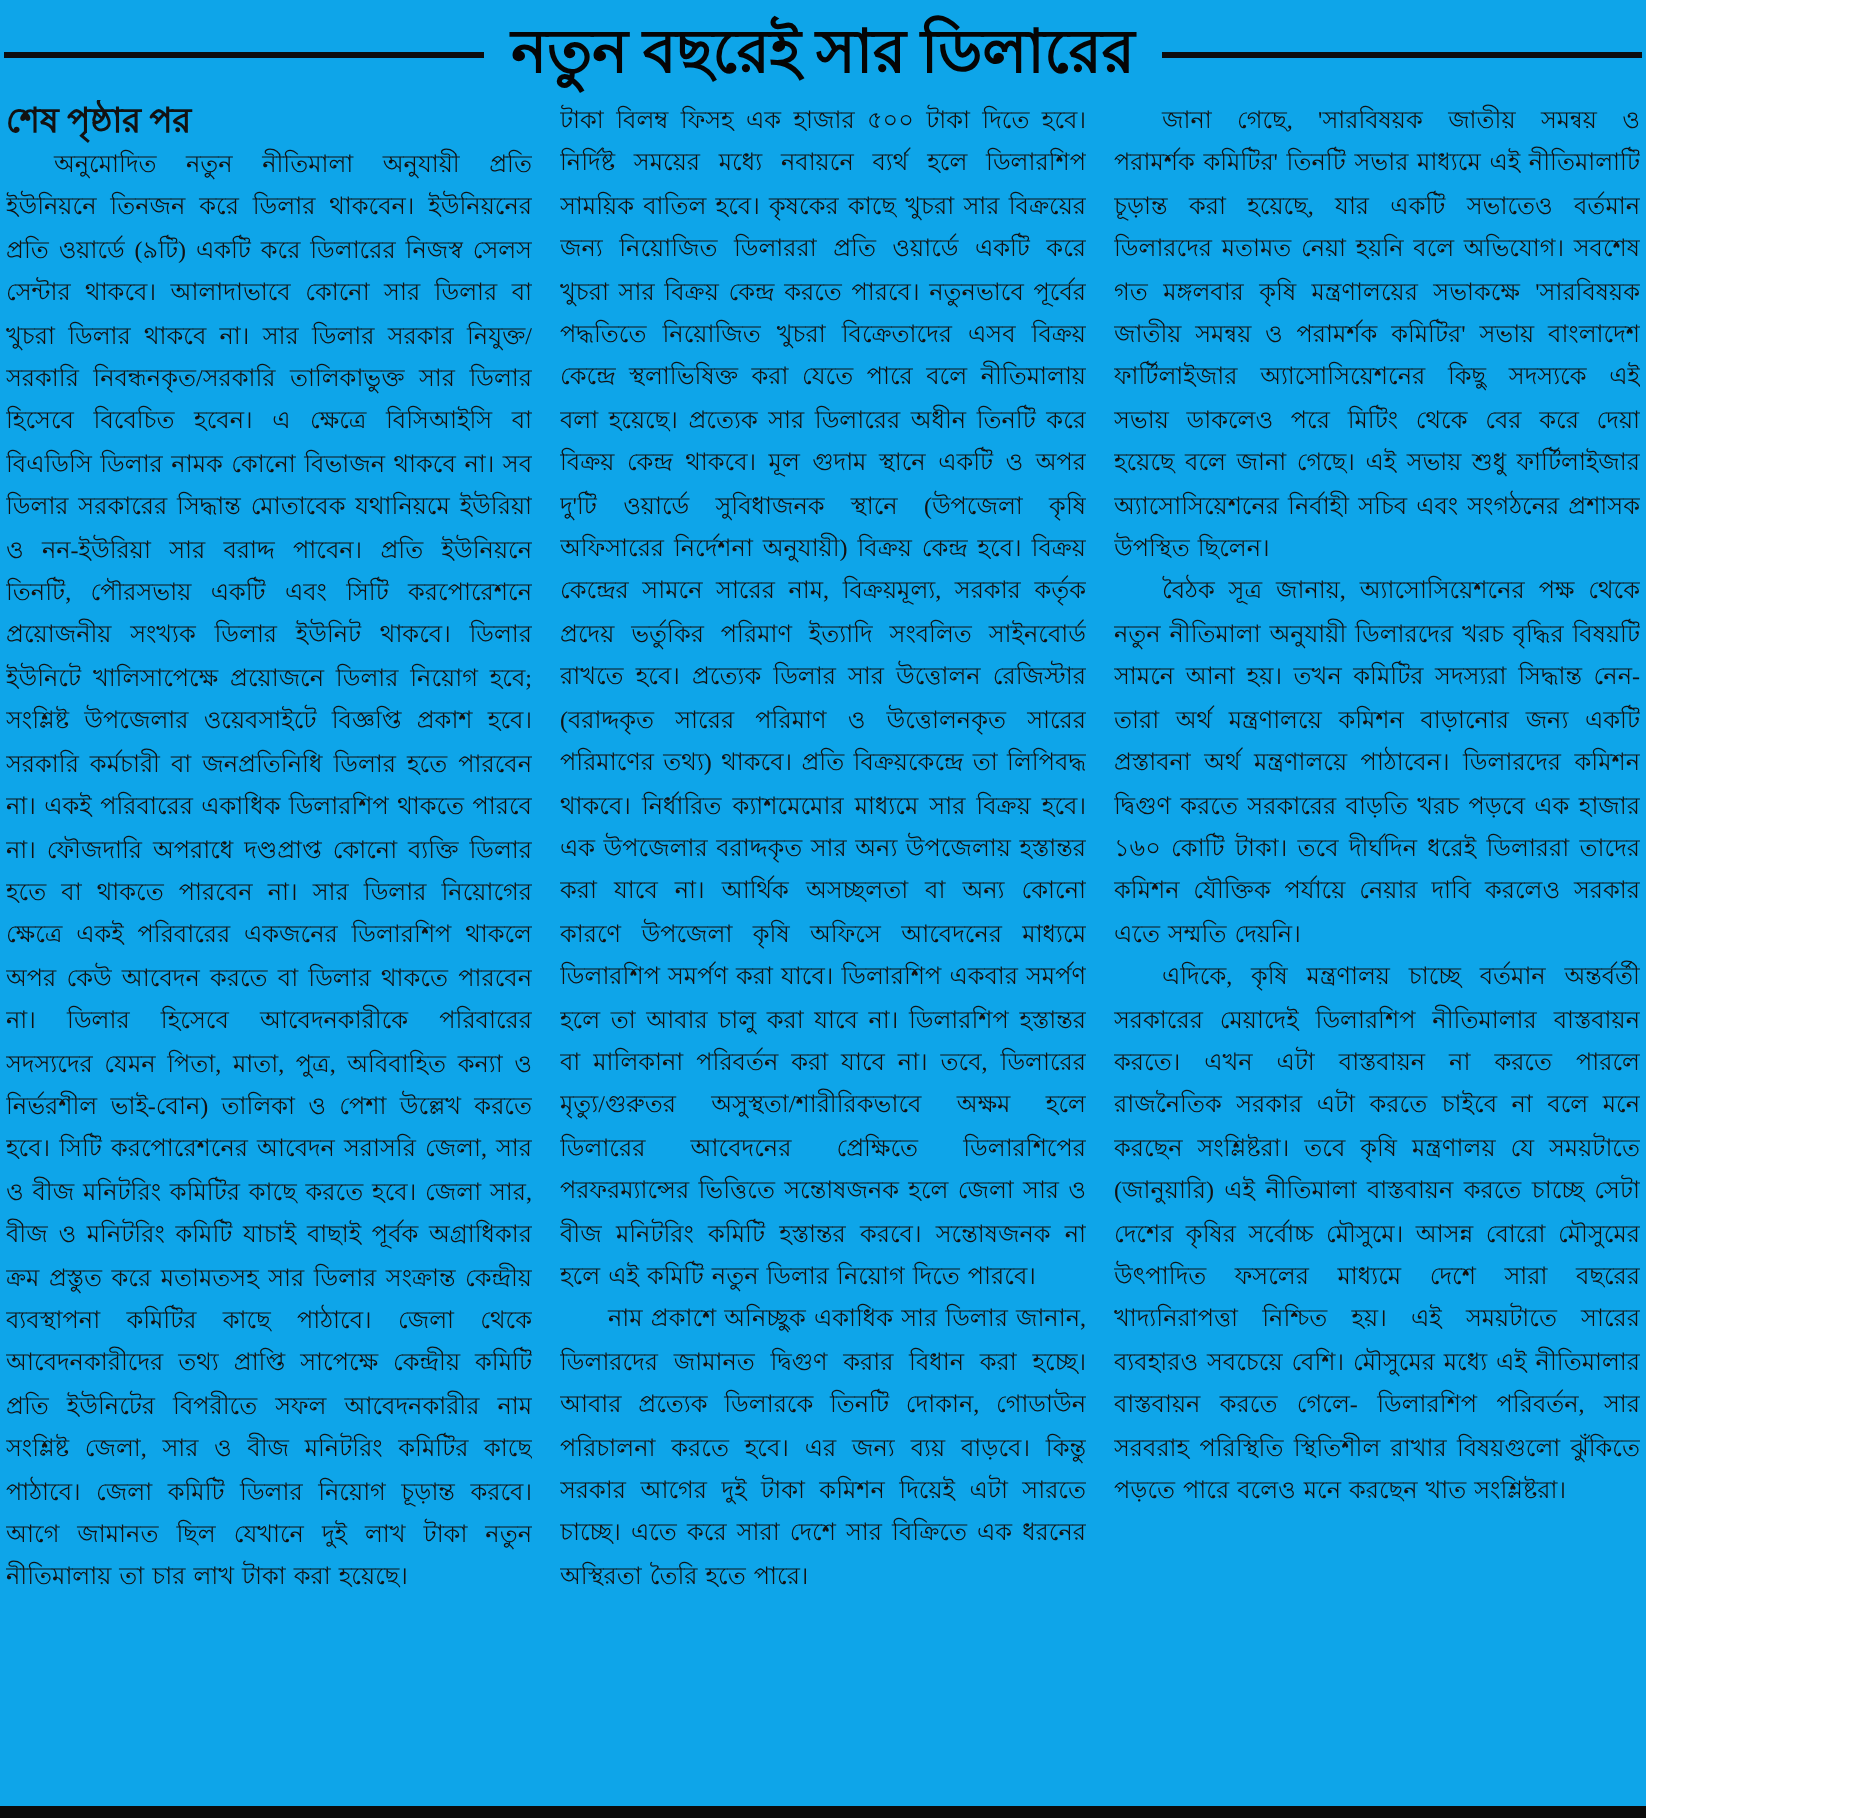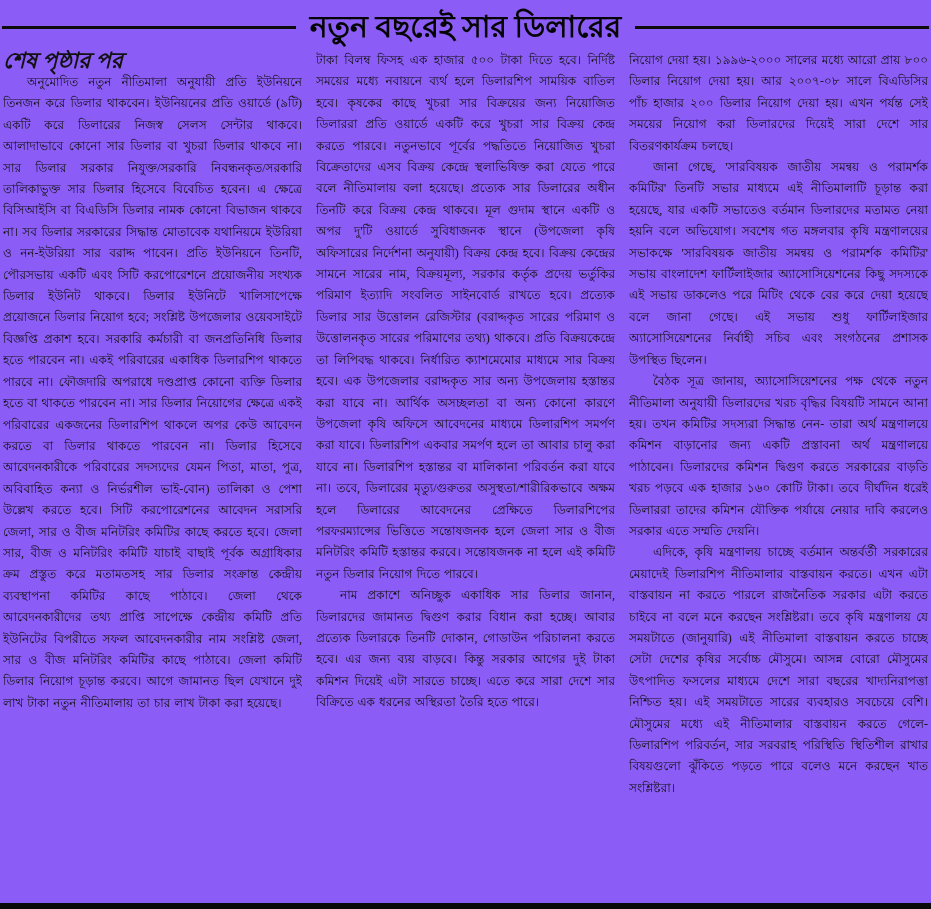--- a/index.html
+++ b/index.html
@@ -2,23 +2,23 @@
 <html lang="bn"><head>
 <meta charset="utf-8">
 <style>
   html, body {
     margin: 0;
     padding: 0;
     background: #ffffff;
   }
   #page {
     position: relative;
-    width: 931px;
+    width: 823px;
     height: 909px;
-    background: #8b5cf6;
+    background: #0ea5e9;
     color: #121212;
     font-family: "Liberation Serif", serif;
     overflow: hidden;
     box-sizing: border-box;
   }
   
   .header {
     display: flex;
     align-items: center;
     gap: 14px;
@@ -49,22 +49,21 @@
     overflow: hidden;
   }
   .col {
     flex: 1 1 0;
     min-width: 0;
     overflow: hidden;
     text-align: justify;
   }
   .lead-label {
     font-weight: bold;
-    font-style: italic;
-    font-size: 22px;
+    font-size: 17px;
     line-height: 22px;
     margin: 0;
   }
   .para {
     margin: 0;
     font-size: 12px;
     line-height: 21.4px;
     word-spacing: 1px;
     font-family: Liberation Serif, serif;
   }
@@ -95,21 +94,20 @@
   <div class="columns">
       <div class="col">
         <p class="lead-label">শেষ পৃষ্ঠার পর</p>
         <p class="para indent">অনুমোদিত নতুন নীতিমালা অনুযায়ী প্রতি ইউনিয়নে তিনজন করে ডিলার থাকবেন। ইউনিয়নের প্রতি ওয়ার্ডে (৯টি) একটি করে ডিলারের নিজস্ব সেলস সেন্টার থাকবে। আলাদাভাবে কোনো সার ডিলার বা খুচরা ডিলার থাকবে না। সার ডিলার সরকার নিযুক্ত/সরকারি নিবন্ধনকৃত/সরকারি তালিকাভুক্ত সার ডিলার হিসেবে বিবেচিত হবেন। এ ক্ষেত্রে বিসিআইসি বা বিএডিসি ডিলার নামক কোনো বিভাজন থাকবে না। সব ডিলার সরকারের সিদ্ধান্ত মোতাবেক যথানিয়মে ইউরিয়া ও নন-ইউরিয়া সার বরাদ্দ পাবেন। প্রতি ইউনিয়নে তিনটি, পৌরসভায় একটি এবং সিটি করপোরেশনে প্রয়োজনীয় সংখ্যক ডিলার ইউনিট থাকবে। ডিলার ইউনিটে খালিসাপেক্ষে প্রয়োজনে ডিলার নিয়োগ হবে; সংশ্লিষ্ট উপজেলার ওয়েবসাইটে বিজ্ঞপ্তি প্রকাশ হবে। সরকারি কর্মচারী বা জনপ্রতিনিধি ডিলার হতে পারবেন না। একই পরিবারের একাধিক ডিলারশিপ থাকতে পারবে না। ফৌজদারি অপরাধে দণ্ডপ্রাপ্ত কোনো ব্যক্তি ডিলার হতে বা থাকতে পারবেন না। সার ডিলার নিয়োগের ক্ষেত্রে একই পরিবারের একজনের ডিলারশিপ থাকলে অপর কেউ আবেদন করতে বা ডিলার থাকতে পারবেন না। ডিলার হিসেবে আবেদনকারীকে পরিবারের সদস্যদের যেমন পিতা, মাতা, পুত্র, অবিবাহিত কন্যা ও নির্ভরশীল ভাই-বোন) তালিকা ও পেশা উল্লেখ করতে হবে। সিটি করপোরেশনের আবেদন সরাসরি জেলা, সার ও বীজ মনিটরিং কমিটির কাছে করতে হবে। জেলা সার, বীজ ও মনিটরিং কমিটি যাচাই বাছাই পূর্বক অগ্রাধিকার ক্রম প্রস্তুত করে মতামতসহ সার ডিলার সংক্রান্ত কেন্দ্রীয় ব্যবস্থাপনা কমিটির কাছে পাঠাবে। জেলা থেকে আবেদনকারীদের তথ্য প্রাপ্তি সাপেক্ষে কেন্দ্রীয় কমিটি প্রতি ইউনিটের বিপরীতে সফল আবেদনকারীর নাম সংশ্লিষ্ট জেলা, সার ও বীজ মনিটরিং কমিটির কাছে পাঠাবে। জেলা কমিটি ডিলার নিয়োগ চূড়ান্ত করবে। আগে জামানত ছিল যেখানে দুই লাখ টাকা নতুন নীতিমালায় তা চার লাখ টাকা করা হয়েছে।</p>
       </div>
       <div class="col">
         <p class="para">টাকা বিলম্ব ফিসহ এক হাজার ৫০০ টাকা দিতে হবে। নির্দিষ্ট সময়ের মধ্যে নবায়নে ব্যর্থ হলে ডিলারশিপ সাময়িক বাতিল হবে। কৃষকের কাছে খুচরা সার বিক্রয়ের জন্য নিয়োজিত ডিলাররা প্রতি ওয়ার্ডে একটি করে খুচরা সার বিক্রয় কেন্দ্র করতে পারবে। নতুনভাবে পূর্বের পদ্ধতিতে নিয়োজিত খুচরা বিক্রেতাদের এসব বিক্রয় কেন্দ্রে স্থলাভিষিক্ত করা যেতে পারে বলে নীতিমালায় বলা হয়েছে। প্রত্যেক সার ডিলারের অধীন তিনটি করে বিক্রয় কেন্দ্র থাকবে। মূল গুদাম স্থানে একটি ও অপর দু'টি ওয়ার্ডে সুবিধাজনক স্থানে (উপজেলা কৃষি অফিসারের নির্দেশনা অনুযায়ী) বিক্রয় কেন্দ্র হবে। বিক্রয় কেন্দ্রের সামনে সারের নাম, বিক্রয়মূল্য, সরকার কর্তৃক প্রদেয় ভর্তুকির পরিমাণ ইত্যাদি সংবলিত সাইনবোর্ড রাখতে হবে। প্রত্যেক ডিলার সার উত্তোলন রেজিস্টার (বরাদ্দকৃত সারের পরিমাণ ও উত্তোলনকৃত সারের পরিমাণের তথ্য) থাকবে। প্রতি বিক্রয়কেন্দ্রে তা লিপিবদ্ধ থাকবে। নির্ধারিত ক্যাশমেমোর মাধ্যমে সার বিক্রয় হবে। এক উপজেলার বরাদ্দকৃত সার অন্য উপজেলায় হস্তান্তর করা যাবে না। আর্থিক অসচ্ছলতা বা অন্য কোনো কারণে উপজেলা কৃষি অফিসে আবেদনের মাধ্যমে ডিলারশিপ সমর্পণ করা যাবে। ডিলারশিপ একবার সমর্পণ হলে তা আবার চালু করা যাবে না। ডিলারশিপ হস্তান্তর বা মালিকানা পরিবর্তন করা যাবে না। তবে, ডিলারের মৃত্যু/গুরুতর অসুস্থতা/শারীরিকভাবে অক্ষম হলে ডিলারের আবেদনের প্রেক্ষিতে ডিলারশিপের পরফরম্যান্সের ভিত্তিতে সন্তোষজনক হলে জেলা সার ও বীজ মনিটরিং কমিটি হস্তান্তর করবে। সন্তোষজনক না হলে এই কমিটি নতুন ডিলার নিয়োগ দিতে পারবে।</p>
         <p class="para indent">নাম প্রকাশে অনিচ্ছুক একাধিক সার ডিলার জানান, ডিলারদের জামানত দ্বিগুণ করার বিধান করা হচ্ছে। আবার প্রত্যেক ডিলারকে তিনটি দোকান, গোডাউন পরিচালনা করতে হবে। এর জন্য ব্যয় বাড়বে। কিন্তু সরকার আগের দুই টাকা কমিশন দিয়েই এটা সারতে চাচ্ছে। এতে করে সারা দেশে সার বিক্রিতে এক ধরনের অস্থিরতা তৈরি হতে পারে।</p>
       </div>
       <div class="col">
-        <p class="para">নিয়োগ দেয়া হয়। ১৯৯৬-২০০০ সালের মধ্যে আরো প্রায় ৮০০ ডিলার নিয়োগ দেয়া হয়। আর ২০০৭-০৮ সালে বিএডিসির পাঁচ হাজার ২০০ ডিলার নিয়োগ দেয়া হয়। এখন পর্যন্ত সেই সময়ের নিয়োগ করা ডিলারদের দিয়েই সারা দেশে সার বিতরণকার্যক্রম চলছে।</p>
         <p class="para indent">জানা গেছে, 'সারবিষয়ক জাতীয় সমন্বয় ও পরামর্শক কমিটির' তিনটি সভার মাধ্যমে এই নীতিমালাটি চূড়ান্ত করা হয়েছে, যার একটি সভাতেও বর্তমান ডিলারদের মতামত নেয়া হয়নি বলে অভিযোগ। সবশেষ গত মঙ্গলবার কৃষি মন্ত্রণালয়ের সভাকক্ষে 'সারবিষয়ক জাতীয় সমন্বয় ও পরামর্শক কমিটির' সভায় বাংলাদেশ ফার্টিলাইজার অ্যাসোসিয়েশনের কিছু সদস্যকে এই সভায় ডাকলেও পরে মিটিং থেকে বের করে দেয়া হয়েছে বলে জানা গেছে। এই সভায় শুধু ফার্টিলাইজার অ্যাসোসিয়েশনের নির্বাহী সচিব এবং সংগঠনের প্রশাসক উপস্থিত ছিলেন।</p>
         <p class="para indent">বৈঠক সূত্র জানায়, অ্যাসোসিয়েশনের পক্ষ থেকে নতুন নীতিমালা অনুযায়ী ডিলারদের খরচ বৃদ্ধির বিষয়টি সামনে আনা হয়। তখন কমিটির সদস্যরা সিদ্ধান্ত নেন- তারা অর্থ মন্ত্রণালয়ে কমিশন বাড়ানোর জন্য একটি প্রস্তাবনা অর্থ মন্ত্রণালয়ে পাঠাবেন। ডিলারদের কমিশন দ্বিগুণ করতে সরকারের বাড়তি খরচ পড়বে এক হাজার ১৬০ কোটি টাকা। তবে দীর্ঘদিন ধরেই ডিলাররা তাদের কমিশন যৌক্তিক পর্যায়ে নেয়ার দাবি করলেও সরকার এতে সম্মতি দেয়নি।</p>
         <p class="para indent">এদিকে, কৃষি মন্ত্রণালয় চাচ্ছে বর্তমান অন্তর্বর্তী সরকারের মেয়াদেই ডিলারশিপ নীতিমালার বাস্তবায়ন করতে। এখন এটা বাস্তবায়ন না করতে পারলে রাজনৈতিক সরকার এটা করতে চাইবে না বলে মনে করছেন সংশ্লিষ্টরা। তবে কৃষি মন্ত্রণালয় যে সময়টাতে (জানুয়ারি) এই নীতিমালা বাস্তবায়ন করতে চাচ্ছে সেটা দেশের কৃষির সর্বোচ্চ মৌসুমে। আসন্ন বোরো মৌসুমের উৎপাদিত ফসলের মাধ্যমে দেশে সারা বছরের খাদ্যনিরাপত্তা নিশ্চিত হয়। এই সময়টাতে সারের ব্যবহারও সবচেয়ে বেশি। মৌসুমের মধ্যে এই নীতিমালার বাস্তবায়ন করতে গেলে- ডিলারশিপ পরিবর্তন, সার সরবরাহ পরিস্থিতি স্থিতিশীল রাখার বিষয়গুলো ঝুঁকিতে পড়তে পারে বলেও মনে করছেন খাত সংশ্লিষ্টরা।</p>
       </div>
     </div>
 
   <div class="bottom-bar"></div>
 
 </div>
 

